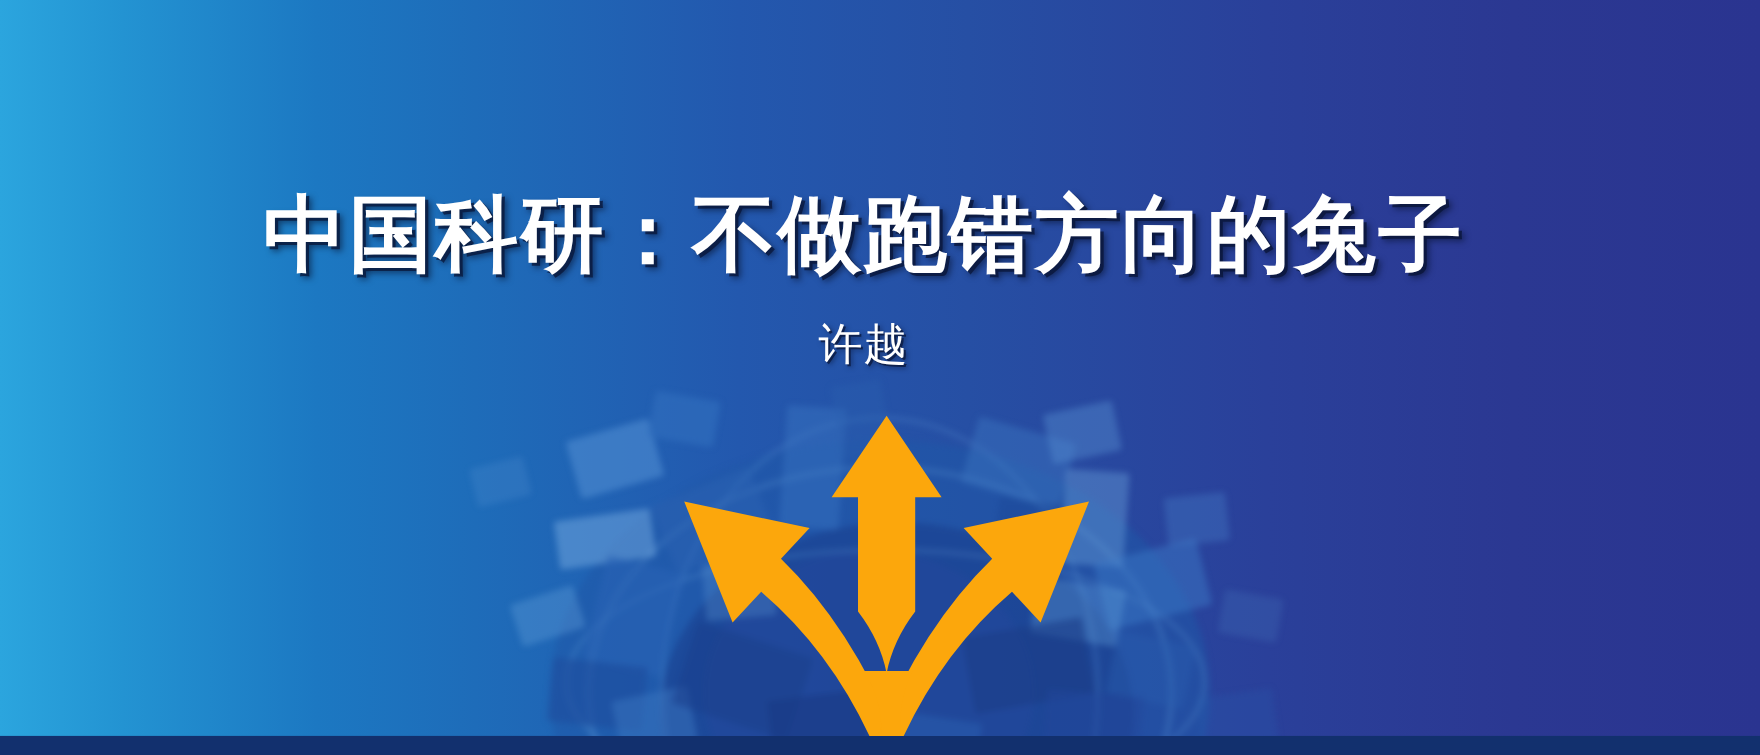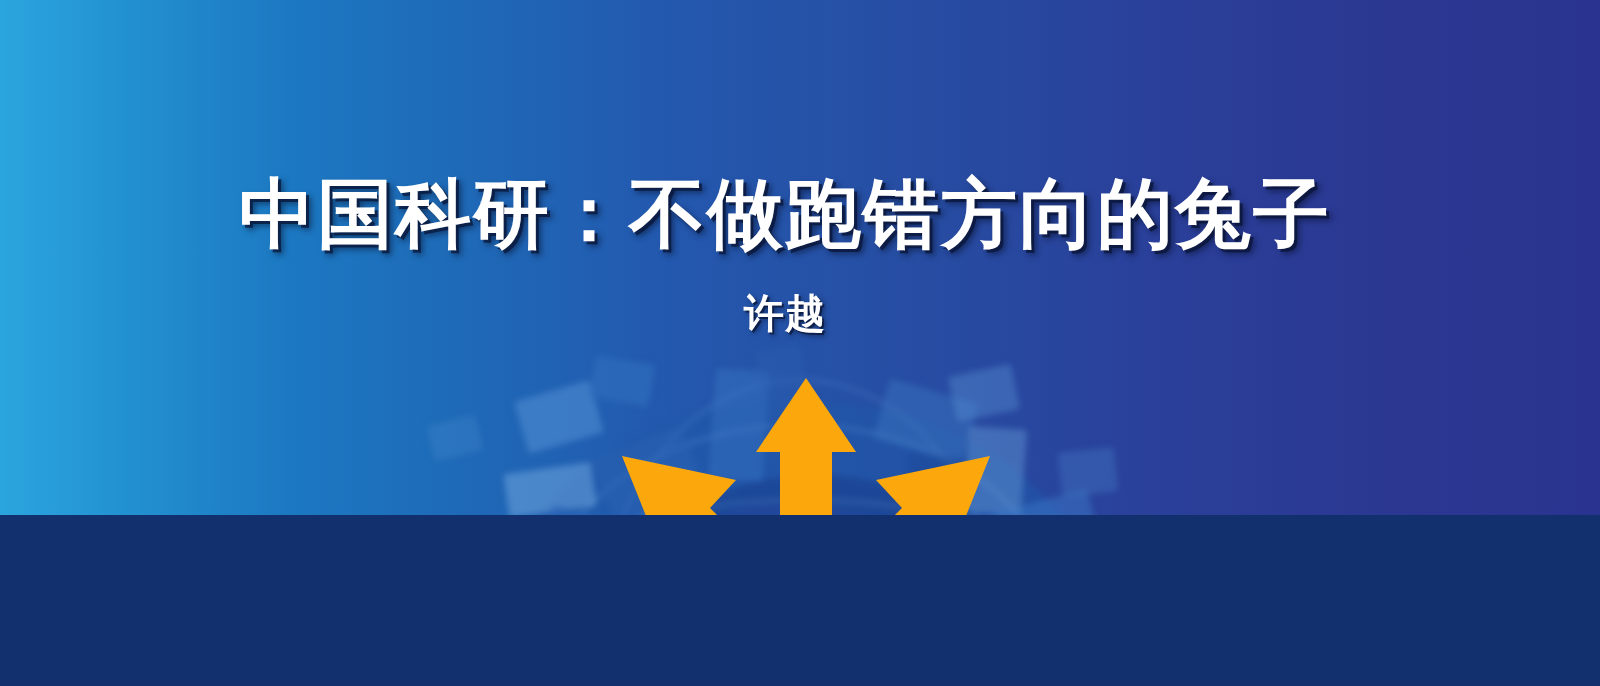--- a/index.html
+++ b/index.html
@@ -7,21 +7,21 @@
     padding: 0;
     background: #12306e;
   }
   body {
     font-family: "Liberation Sans", "DejaVu Sans", sans-serif;
   }
 
   #slide {
     position: relative;
     width: 1600px;
-    height: 515px;
+    height: 669px;
     overflow: hidden;
     
     background: linear-gradient(90deg,
         #2BA5DE 0%,
         #2393D2 7%,
         #1C78C2 18%,
         #1E6CB9 27%,
         #2358AE 42%,
         #264FA4 55%,
         #2A409A 72%,
@@ -78,21 +78,21 @@
        5px 5px 6px rgba(5,14,40,0.55);
   }
 
   #slide-subtitle {
     position: absolute;
     left: 0;
     top: 291px;
     width: 1570px;
     text-align: center;
     font-size: 40px;
-    font-weight: bold;
+    font-weight: normal;
     line-height: 1.1;
     color: #ffffff;
     letter-spacing: 1px;
     white-space: nowrap;
     text-shadow:
        2px 2px 0 rgba(8,20,52,0.70),
        3px 3px 5px rgba(5,14,40,0.50);
   }
 </style>
 </head>

